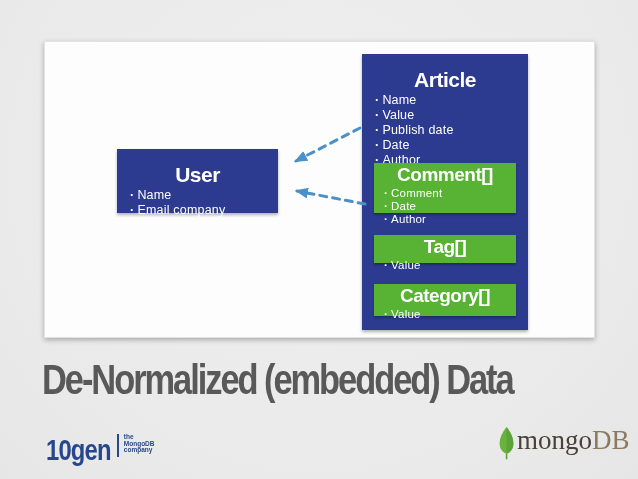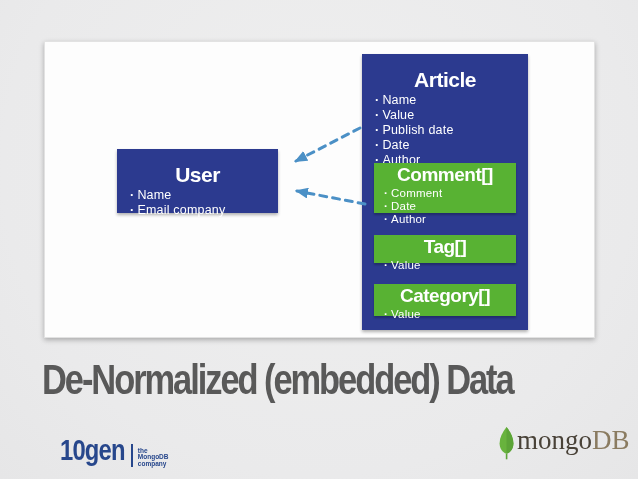--- a/index.html
+++ b/index.html
@@ -63,22 +63,22 @@
   .slide-title{
     position:absolute;left:42px;top:358px;
     font-weight:bold;font-size:42px;line-height:44px;
     letter-spacing:-2.5px;
     color:#595959;
     transform:scaleX(0.82);
     transform-origin:left top;
     white-space:nowrap;
   }
   .logo-10gen{
-    position:absolute;left:60px;top:434px;
-    display:flex;align-items:flex-end;
+    position:absolute;left:46px;top:434px;
+    display:flex;align-items:flex-start;
     color:#27478c;
   }
   .tengen-word{
     font-weight:bold;font-size:29px;letter-spacing:-1px;
     transform:scaleX(0.82);transform-origin:left center;
   }
   .tengen-bar{
     width:2px;height:23px;background:#27478c;
     margin-left:-8px;margin-right:5px;
   }

